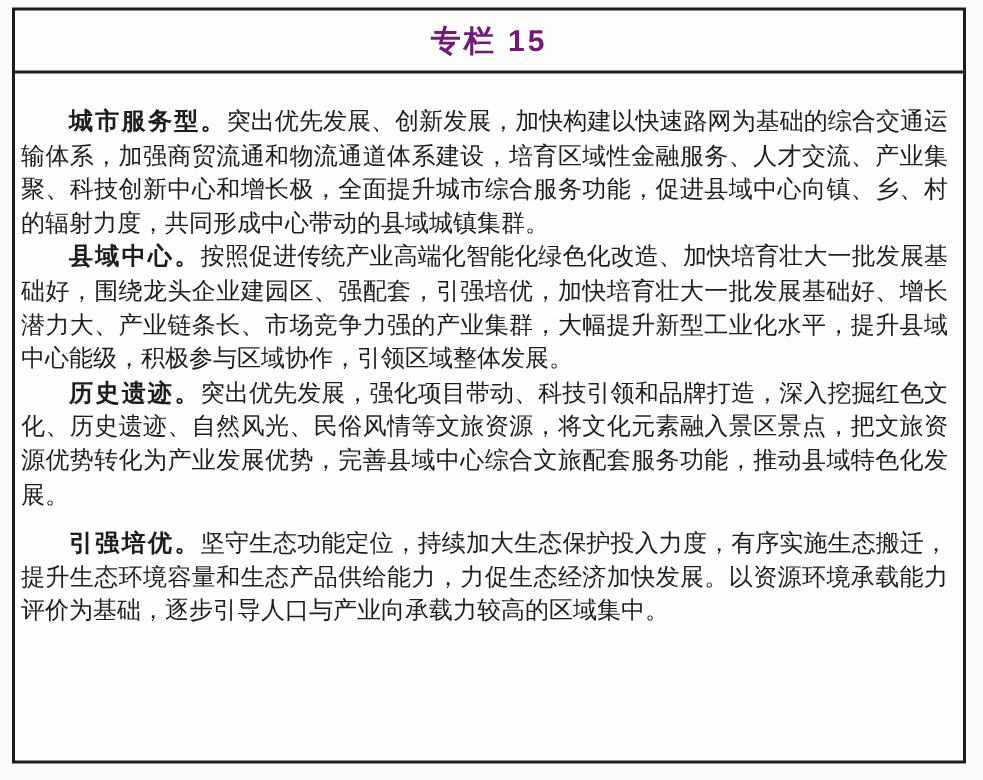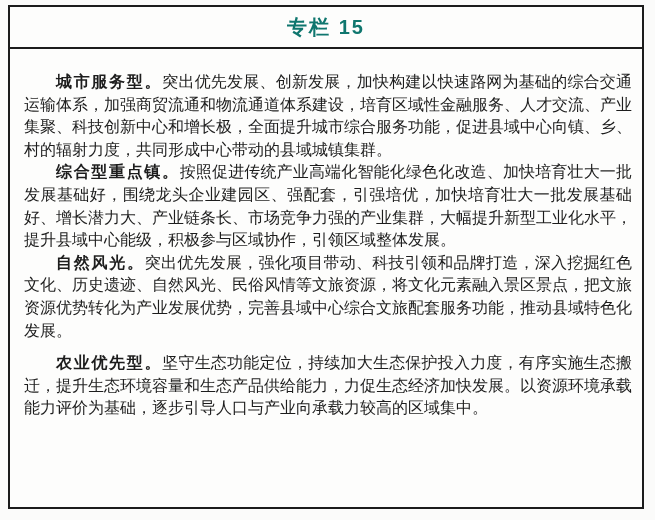--- a/index.html
+++ b/index.html
@@ -32,24 +32,24 @@
     box-sizing: border-box;
     border-bottom: 2px solid #1c1c1c;
     display: flex;
     align-items: center;
     justify-content: center;
     gap: 16px;
     font-family: "Liberation Sans", "DejaVu Sans", sans-serif;
     font-weight: bold;
     font-size: 20px;
     letter-spacing: 2px;
-    color: #0f766e;
+    color: #701a75;
   }
   .box-body {
-    padding: 22px 10px 0 14px;
+    padding: 22px 10px 0 4px;
     font-size: 16px;
     line-height: 22.6px;
     text-align: justify;
     text-justify: inter-ideograph;
   }
   .para {
     margin: 0;
     text-indent: 2em;
   }
   .para .lead {
@@ -66,22 +66,22 @@
 <div class="page">
   <div class="callout-box">
 
     <div class="box-title">
       <span>专栏 15</span>
     </div>
 
     <div class="box-body">
       <p class="para"><span class="lead">城市服务型。</span><span>突出优先发展、创新发展，加快构建以快速路网为基础的综合交通运输体系，加强商贸流通和物流通道体系建设，培育区域性金融服务、人才交流、产业集聚、科技创新中心和增长极，全面提升城市综合服务功能，促进县域中心向镇、乡、村的辐射力度，共同形成中心带动的县域城镇集群。</span></p>
 
-      <p class="para"><span class="lead">综合型重点镇。</span><span>按照促进传统产业高端化智能化绿色化改造、加快培育壮大一批发展基础好，围绕龙头企业建园区、强配套，引强培优，加快培育壮大一批发展基础好、增长潜力大、产业链条长、市场竞争力强的产业集群，大幅提升新型工业化水平，提升县域中心能级，积极参与区域协作，引领区域整体发展。</span></p>
+      <p class="para"><span class="lead">县域中心。</span><span>按照促进传统产业高端化智能化绿色化改造、加快培育壮大一批发展基础好，围绕龙头企业建园区、强配套，引强培优，加快培育壮大一批发展基础好、增长潜力大、产业链条长、市场竞争力强的产业集群，大幅提升新型工业化水平，提升县域中心能级，积极参与区域协作，引领区域整体发展。</span></p>
 
 
-      <p class="para"><span class="lead">自然风光。</span><span>突出优先发展，强化项目带动、科技引领和品牌打造，深入挖掘红色文化、历史遗迹、自然风光、民俗风情等文旅资源，将文化元素融入景区景点，把文旅资源优势转化为产业发展优势，完善县域中心综合文旅配套服务功能，推动县域特色化发展。</span></p>
+      <p class="para"><span class="lead">历史遗迹。</span><span>突出优先发展，强化项目带动、科技引领和品牌打造，深入挖掘红色文化、历史遗迹、自然风光、民俗风情等文旅资源，将文化元素融入景区景点，把文旅资源优势转化为产业发展优势，完善县域中心综合文旅配套服务功能，推动县域特色化发展。</span></p>
 
-      <p class="para gap-before"><span class="lead">农业优先型。</span><span>坚守生态功能定位，持续加大生态保护投入力度，有序实施生态搬迁，提升生态环境容量和生态产品供给能力，力促生态经济加快发展。以资源环境承载能力评价为基础，逐步引导人口与产业向承载力较高的区域集中。</span></p>
+      <p class="para gap-before"><span class="lead">引强培优。</span><span>坚守生态功能定位，持续加大生态保护投入力度，有序实施生态搬迁，提升生态环境容量和生态产品供给能力，力促生态经济加快发展。以资源环境承载能力评价为基础，逐步引导人口与产业向承载力较高的区域集中。</span></p>
     </div>
 
   </div>
 </div>
 
 </body></html>

